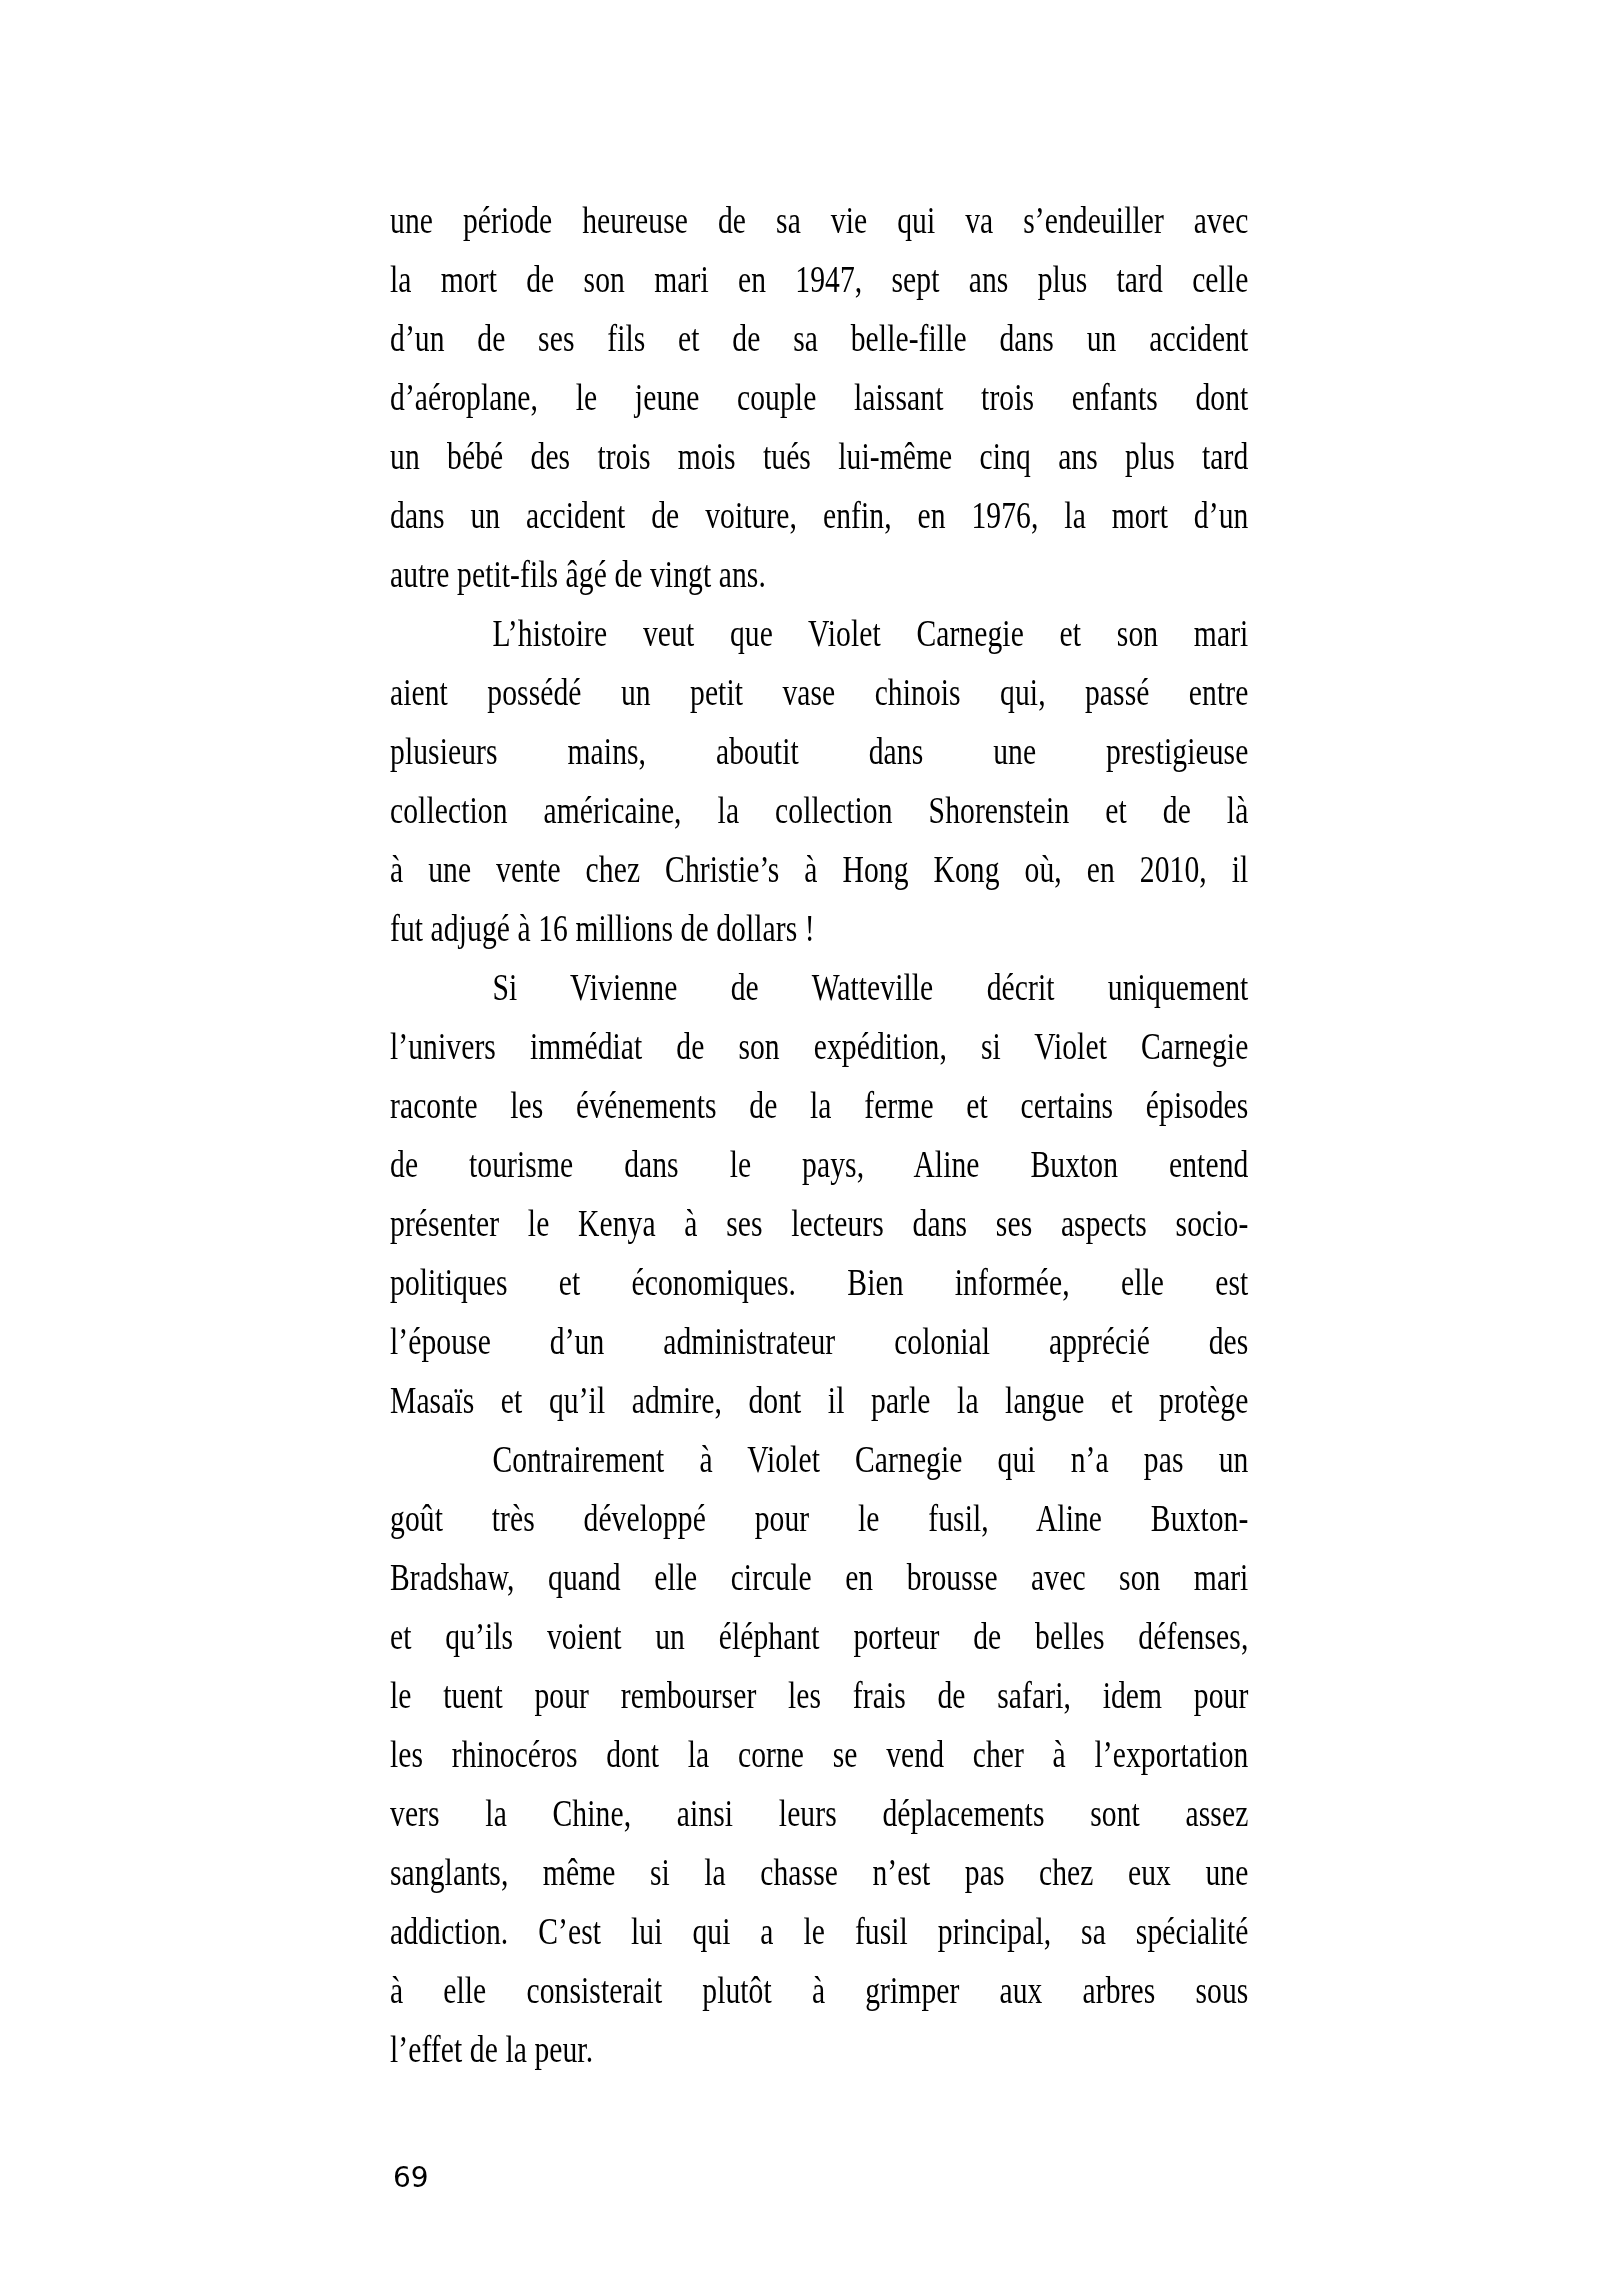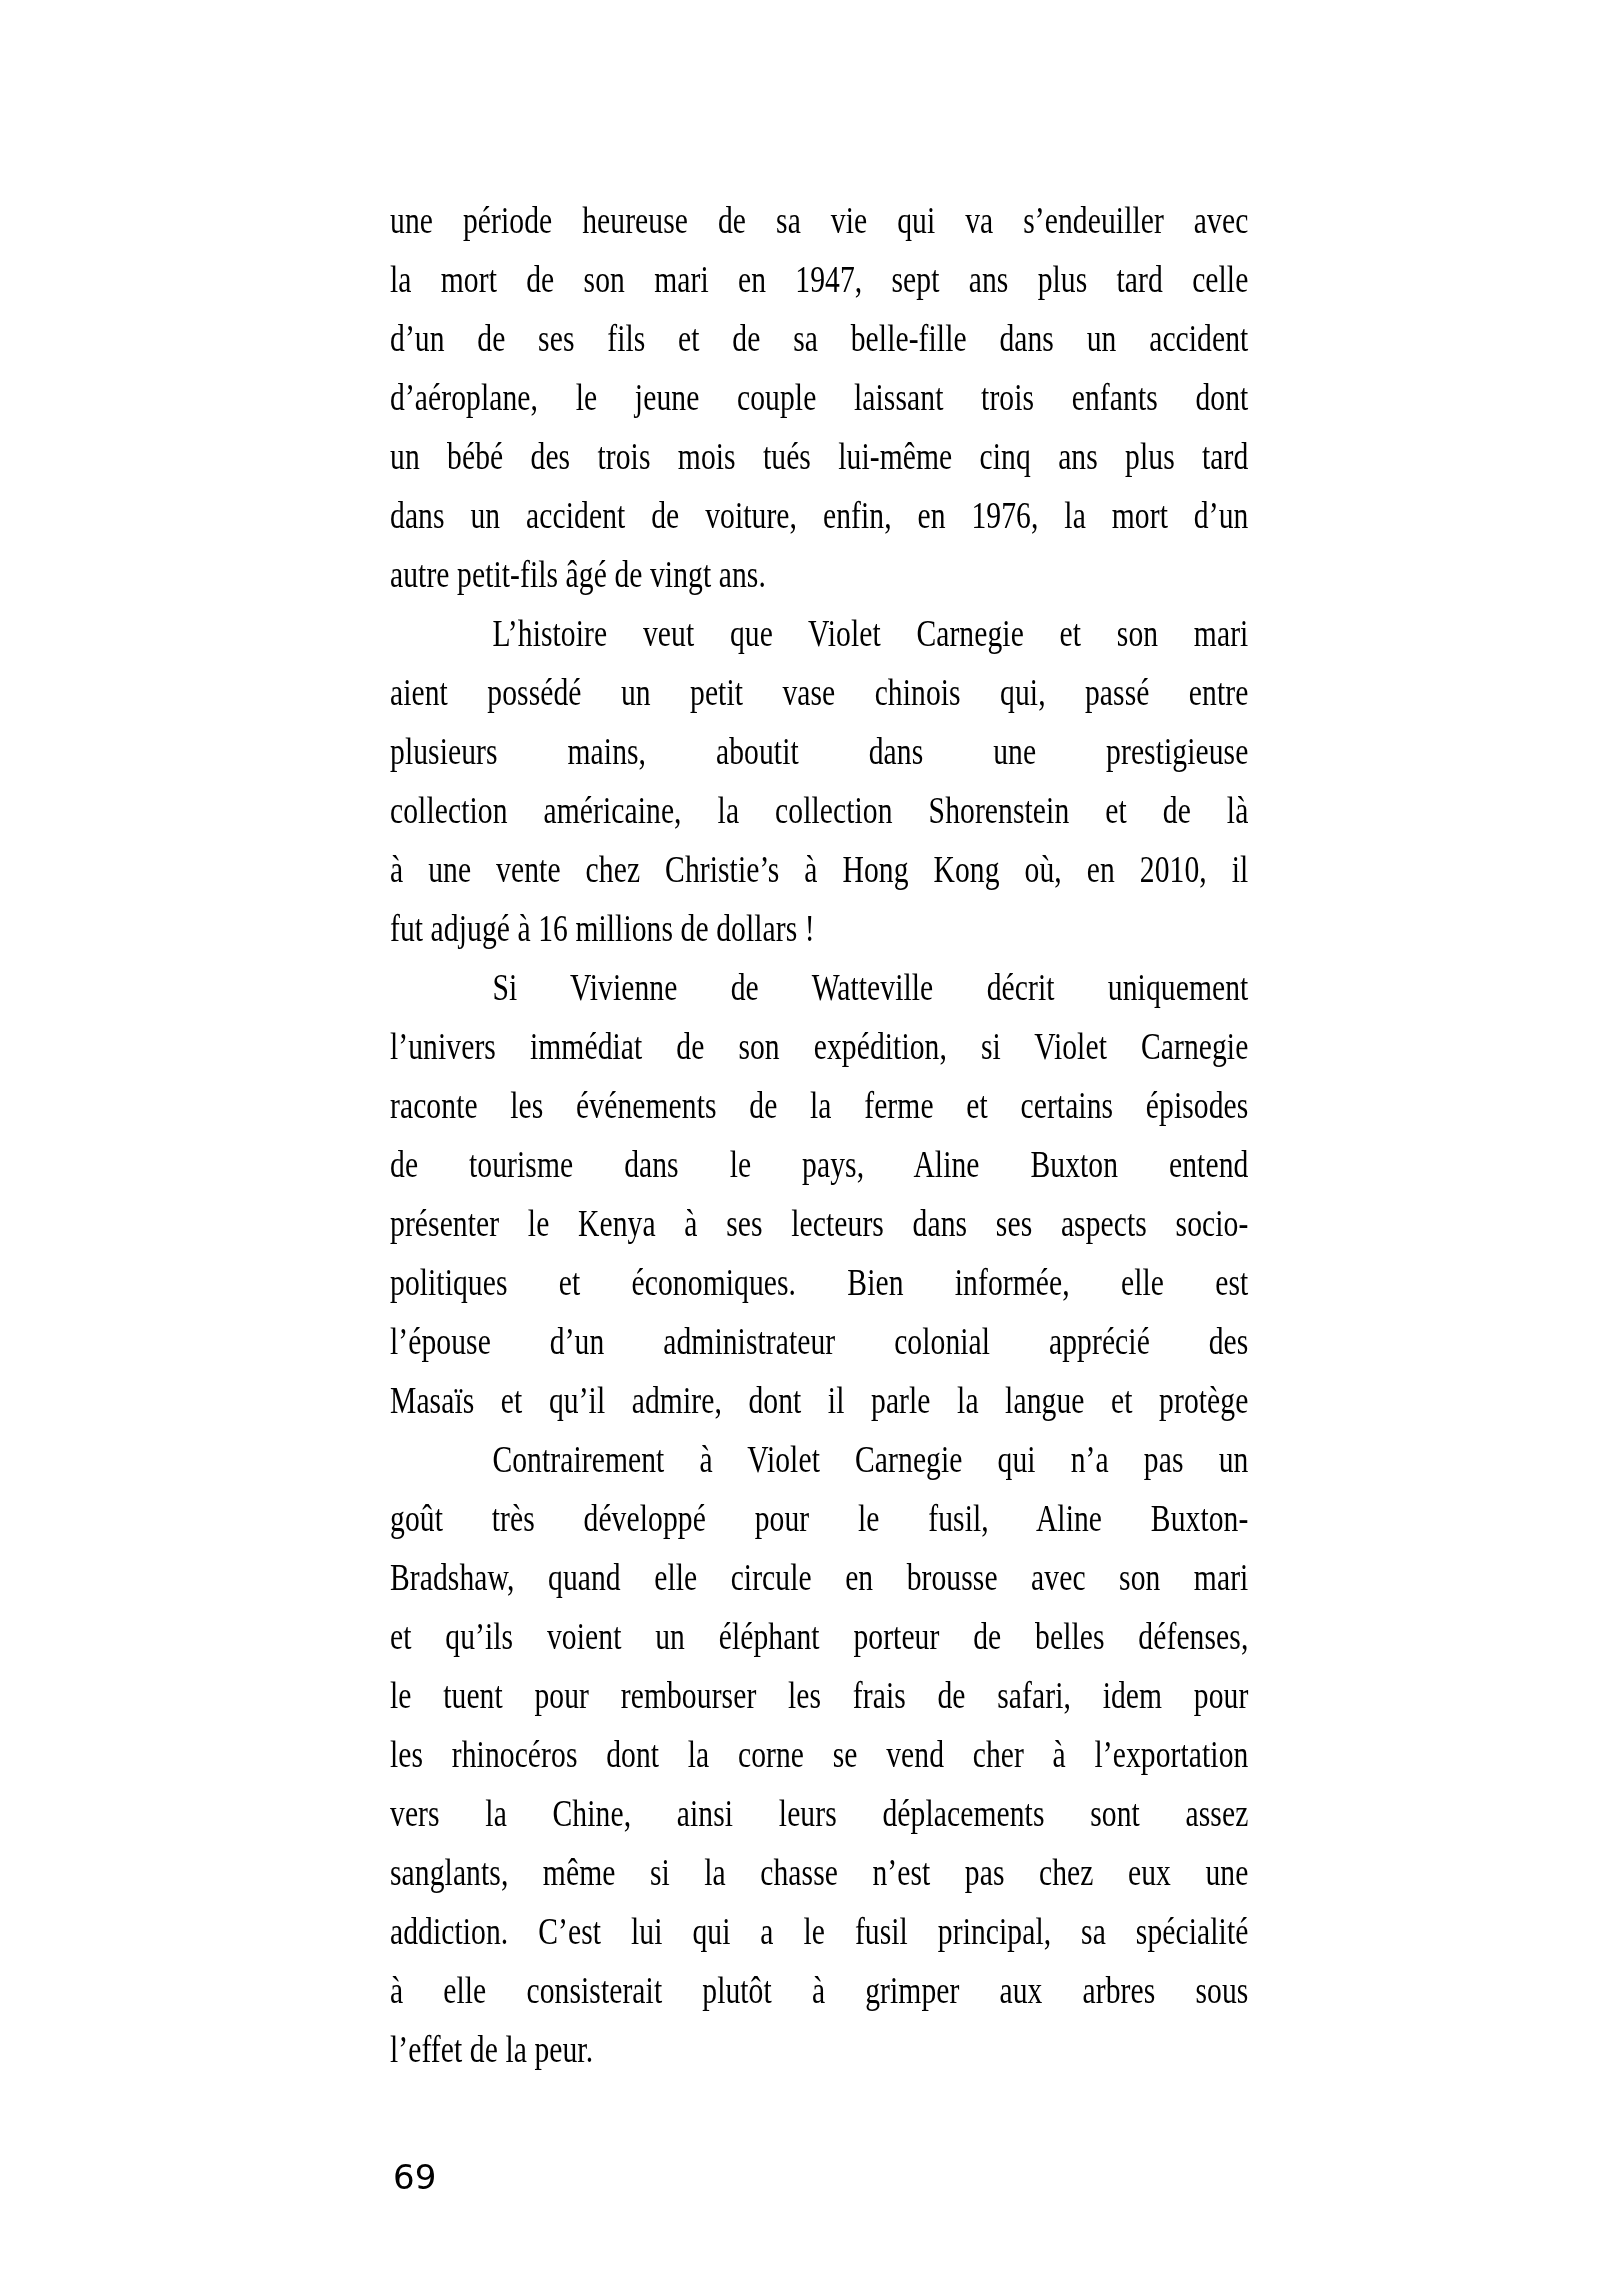--- a/index.html
+++ b/index.html
@@ -49,21 +49,21 @@
   }
   .line.end {
     text-align: left;
     text-align-last: left;
   }
   .pagenum {
     position: absolute;
     left: 393px;
     top: 2161px;
     font-family: "DejaVu Sans", sans-serif;
-    font-size: 34px;
+    font-size: 28px;
     line-height: 33px;
     color: #000000;
   }
 </style>
 </head>
 <body>
 
 <div class="page">
   <div class="textblock">
       <div class="para">

